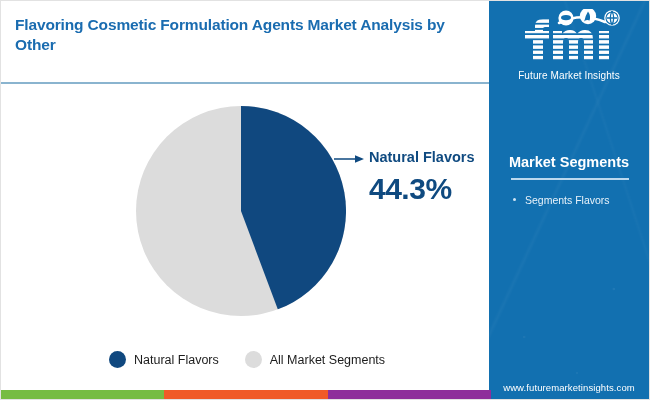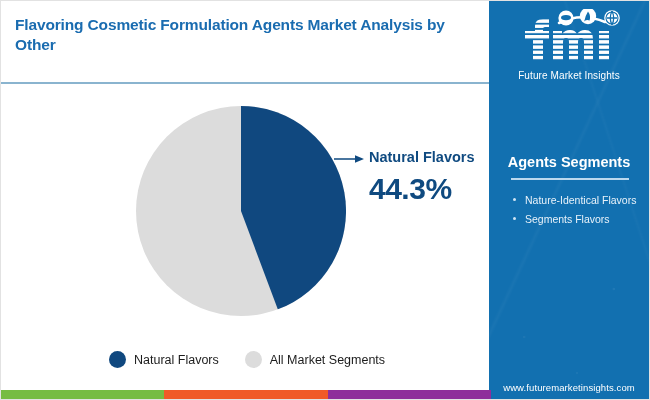--- a/index.html
+++ b/index.html
@@ -284,25 +284,24 @@
         <path d="M85 2.4 q3 4 1.6 9 q-3.2-1-5.4 1 q1-5.6 3.8-10 z" fill="#1270b0"></path>
         <circle cx="109" cy="9" r="7.8" fill="#ffffff"></circle>
         <path d="M104 9 h10 M109 2 q3.4 7 0 14 M109 2 q-3.4 7 0 14" stroke="#1270b0" stroke-width="1.3" fill="none"></path>
         <circle cx="109" cy="9" r="6" fill="none" stroke="#1270b0" stroke-width="1.1"></circle>
 
         <circle cx="101" cy="9" r="0" fill="#ffffff"></circle>
       </svg>
       <div class="logo-tagline">Future Market Insights</div>
     </div>
 
-    <div class="side-heading">Agents Segments</div>
+    <div class="side-heading">Market Segments</div>
     <div class="side-rule"></div>
 
     <ul class="side-list">
-      <li>Nature-Identical Flavors</li>
       <li>Segments Flavors</li>
     </ul>
 
     <div class="site-url">www.futuremarketinsights.com</div>
   </div>
 
   <div class="colorbar">
     <span style="flex:1;background:#76bc43"></span>
     <span style="flex:1;background:#f05a28"></span>
     <span style="flex:1;background:#8e2f9b"></span>

